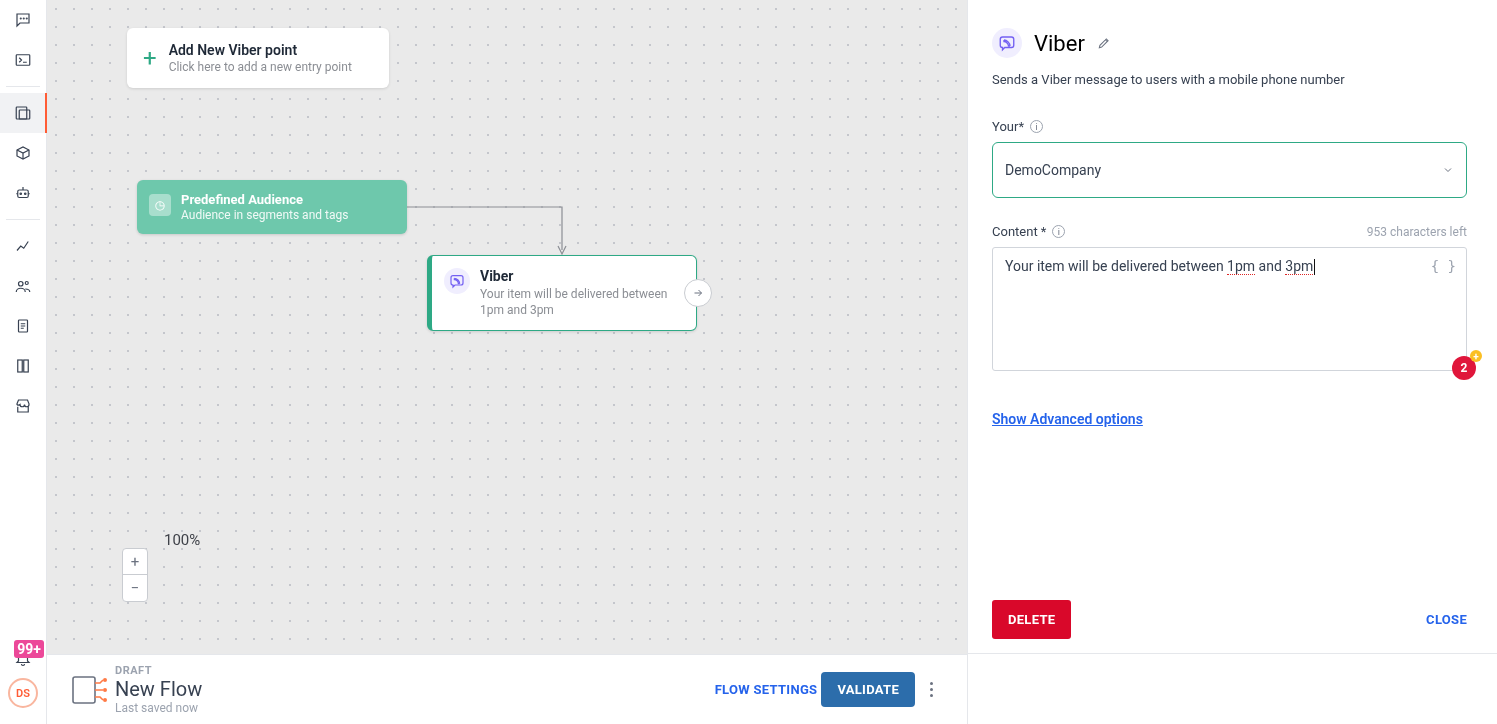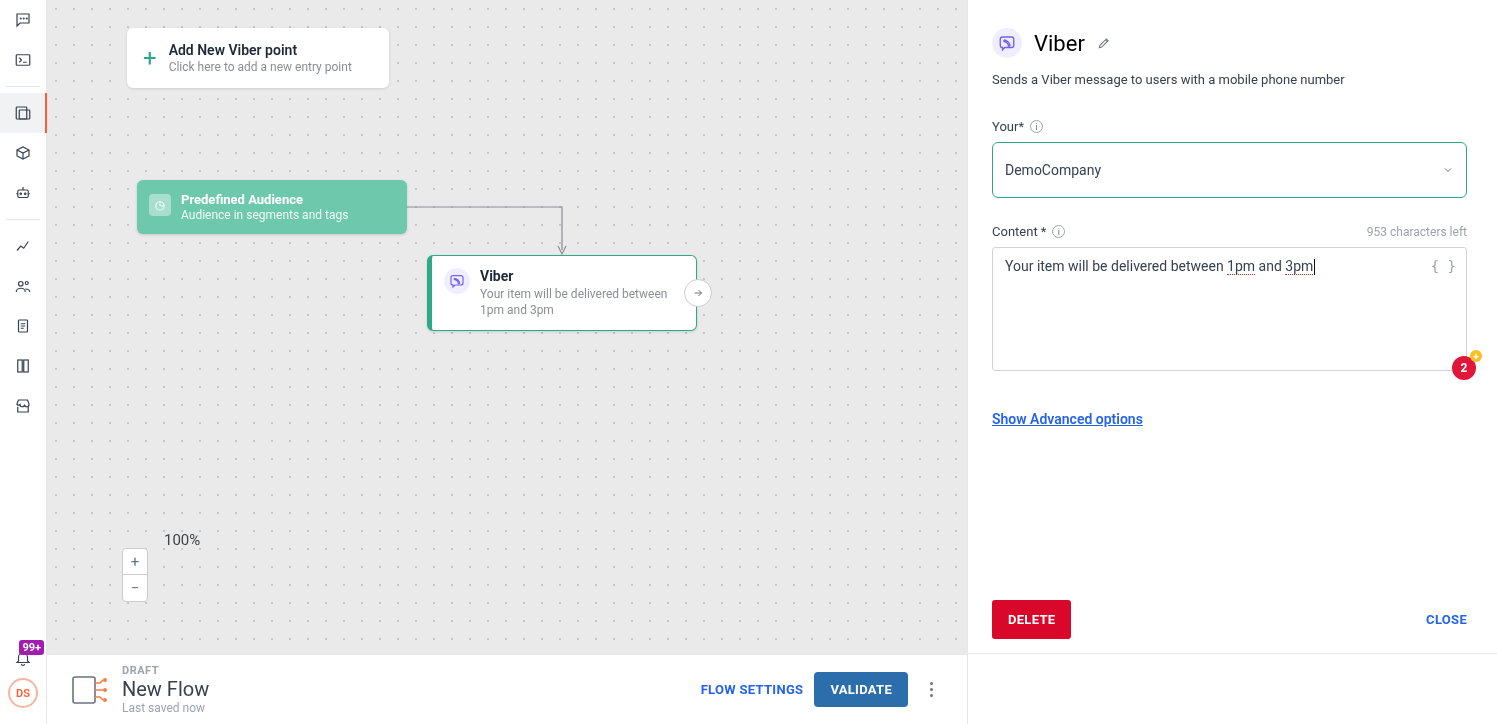--- a/index.html
+++ b/index.html
@@ -5,21 +5,21 @@
     * { box-sizing: border-box; margin: 0; padding: 0; font-family: -apple-system, BlinkMacSystemFont, "Segoe UI", Roboto, Helvetica, Arial, sans-serif; }
     body { width: 1497px; height: 724px; overflow: hidden; display: flex; color: #1f2937; }
     
     .nav { width: 47px; height: 724px; border-right: 1px solid #e5e7eb; background: #fff; display: flex; flex-direction: column; justify-content: space-between; }
     .nav-top, .nav-mid, .nav-bottom { display: flex; flex-direction: column; }
     .nav-item { width: 46px; height: 40px; display: flex; align-items: center; justify-content: center; color: #374151; cursor: pointer; position: relative; }
     .nav-item.active { background: #f1f2f4; }
     .nav-item.active::after { content: ""; position: absolute; right: -1px; top: 0; bottom: 0; width: 2px; background: #ff5c35; }
     .nav-sep { height: 1px; background: #e5e7eb; margin: 6px 6px; }
     .avatar-ds { width: 30px; height: 30px; border-radius: 50%; border: 2px solid #f9b69f; color: #ff5c35; font-size: 11px; font-weight: 600; display: flex; align-items: center; justify-content: center; margin: 0 auto 16px; }
-    .badge-99 { position: absolute; top: 2px; right: 2px; background: #a21caf; color: #fff; font-size: 11px; font-weight: 700; padding: 1px 3px; border-radius: 3px; }
+    .badge-99 { position: absolute; top: 2px; right: 2px; background: #ec4899; color: #fff; font-size: 14px; font-weight: 700; padding: 1px 3px; border-radius: 3px; }
     
     .canvas-wrap { flex: 1; display: flex; flex-direction: column; position: relative; }
     .canvas { flex: 1; background: #eaeaea; background-image: radial-gradient(#c4c6cc 1px, transparent 1px); background-size: 18px 18px; position: relative; overflow: hidden; }
     .entry-card { position: absolute; top: 28px; left: 80px; width: 262px; background: #fff; border-radius: 6px; box-shadow: 0 1px 3px rgba(0,0,0,.12); padding: 14px 16px; display: flex; gap: 12px; align-items: center; cursor: pointer; }
     .plus-ic { color: #2ea985; font-size: 24px; line-height: 1; }
     .entry-card .t { font-size: 14px; font-weight: 600; color: #1f2937; }
     .entry-card .s { font-size: 12px; color: #8b8e94; margin-top: 2px; }
     .aud-node { position: absolute; top: 180px; left: 90px; width: 270px; background: #6ec8ac; border-radius: 6px; box-shadow: 0 1px 3px rgba(0,0,0,.15); padding: 12px 14px 12px 44px; color: #fff; cursor: pointer; }
     .aud-node .ic { position: absolute; left: 12px; top: 14px; width: 22px; height: 22px; border-radius: 4px; background: rgba(255,255,255,.4); display: flex; align-items: center; justify-content: center; font-size: 12px; }
     .aud-node .t { font-size: 13px; font-weight: 700; }
@@ -28,21 +28,21 @@
     .viber-node .nic { position: absolute; left: 12px; top: 12px; width: 26px; height: 26px; border-radius: 50%; background: #f0eefe; color: #7360f2; display: flex; align-items: center; justify-content: center; }
     .viber-node .t { font-size: 14px; font-weight: 700; color: #1f2937; }
     .viber-node .s { font-size: 12px; color: #8b8e94; margin-top: 2px; line-height: 1.35; }
     .out-port { position: absolute; right: -16px; top: 50%; transform: translateY(-50%); width: 28px; height: 28px; border-radius: 50%; background: #fff; border: 1px solid #c9ccd1; display: flex; align-items: center; justify-content: center; color: #6b7280; font-size: 14px; }
     .edge-svg { position: absolute; left: 0; top: 0; pointer-events: none; }
     .zoom-label { position: absolute; left: 89px; bottom: 105px; font-size: 15px; color: #3f4249; margin-left: 28px; }
     .zoom-ctrl { position: absolute; left: 75px; bottom: 52px; width: 26px; border: 1px solid #c9ccd1; border-radius: 4px; background: #fff; display: flex; flex-direction: column; }
     .zoom-ctrl button { border: none; background: none; height: 26px; cursor: pointer; color: #6b7280; font-size: 15px; }
     .zoom-ctrl button:first-child { border-bottom: 1px solid #c9ccd1; }
     
-    .bottombar { height: 70px; border-top: 1px solid #e5e7eb; display: flex; align-items: center; padding: 0 24px; background: #fff; gap: 11px; }
+    .bottombar { height: 70px; border-top: 1px solid #e5e7eb; display: flex; align-items: center; padding: 0 24px; background: #fff; gap: 4px; }
     .flow-ic { color: #6b7280; }
     .flow-meta .st { font-size: 11px; font-weight: 700; letter-spacing: .5px; color: #9ca3af; }
     .flow-meta .nm { font-size: 20px; color: #374151; font-weight: 400; }
     .flow-meta .sv { font-size: 12px; color: #9ca3af; }
     .bb-spacer { flex: 1; }
     .linkbtn { color: #2563eb; font-size: 13px; font-weight: 700; background: none; border: none; cursor: pointer; letter-spacing: .3px; }
     .primarybtn { background: #2c6dab; color: #fff; border: none; padding: 10px 16px; font-size: 13px; font-weight: 700; border-radius: 4px; cursor: pointer; letter-spacing: .3px; }
     .kebab { width: 24px; display: flex; flex-direction: column; align-items: center; gap: 3px; cursor: pointer; }
     .kebab span { width: 3px; height: 3px; border-radius: 50%; background: #6b7280; }
     

